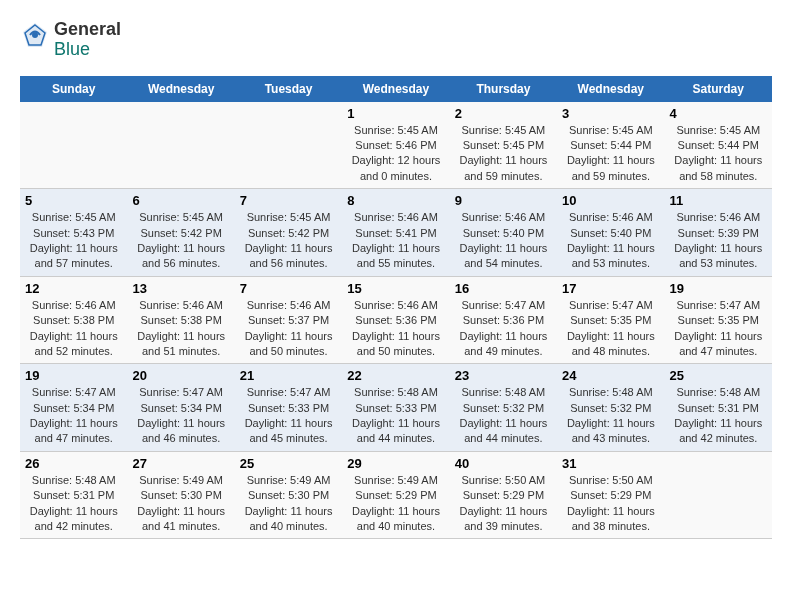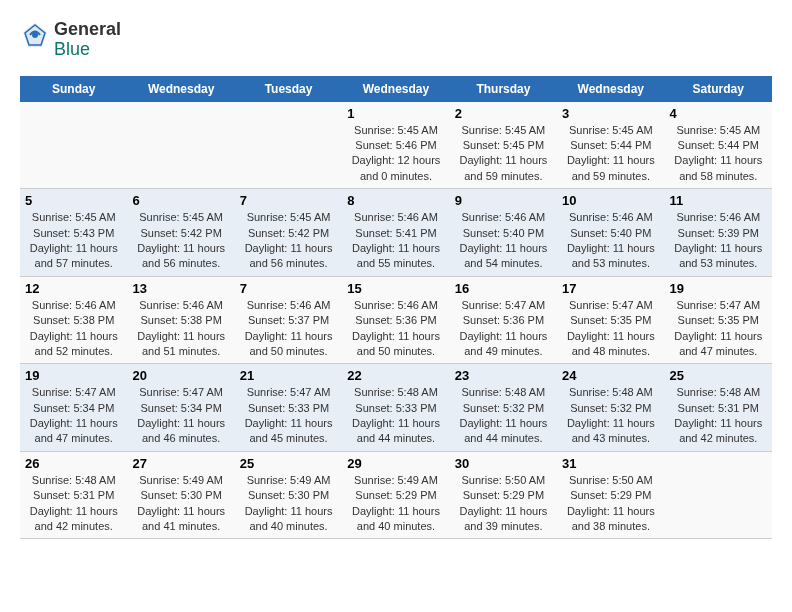--- a/index.html
+++ b/index.html
@@ -333,21 +333,21 @@
 and 40 minutes.</div>
         </td>
         <td>
           <div class="day-num">29</div>
           <div class="day-info" style="white-space: pre-line;">Sunrise: 5:49 AM
 Sunset: 5:29 PM
 Daylight: 11 hours
 and 40 minutes.</div>
         </td>
         <td>
-          <div class="day-num">30</div>
+          <div class="day-num">40</div>
           <div class="day-info" style="white-space: pre-line;">Sunrise: 5:50 AM
 Sunset: 5:29 PM
 Daylight: 11 hours
 and 39 minutes.</div>
         </td>
         <td>
           <div class="day-num">31</div>
           <div class="day-info" style="white-space: pre-line;">Sunrise: 5:50 AM
 Sunset: 5:29 PM
 Daylight: 11 hours

